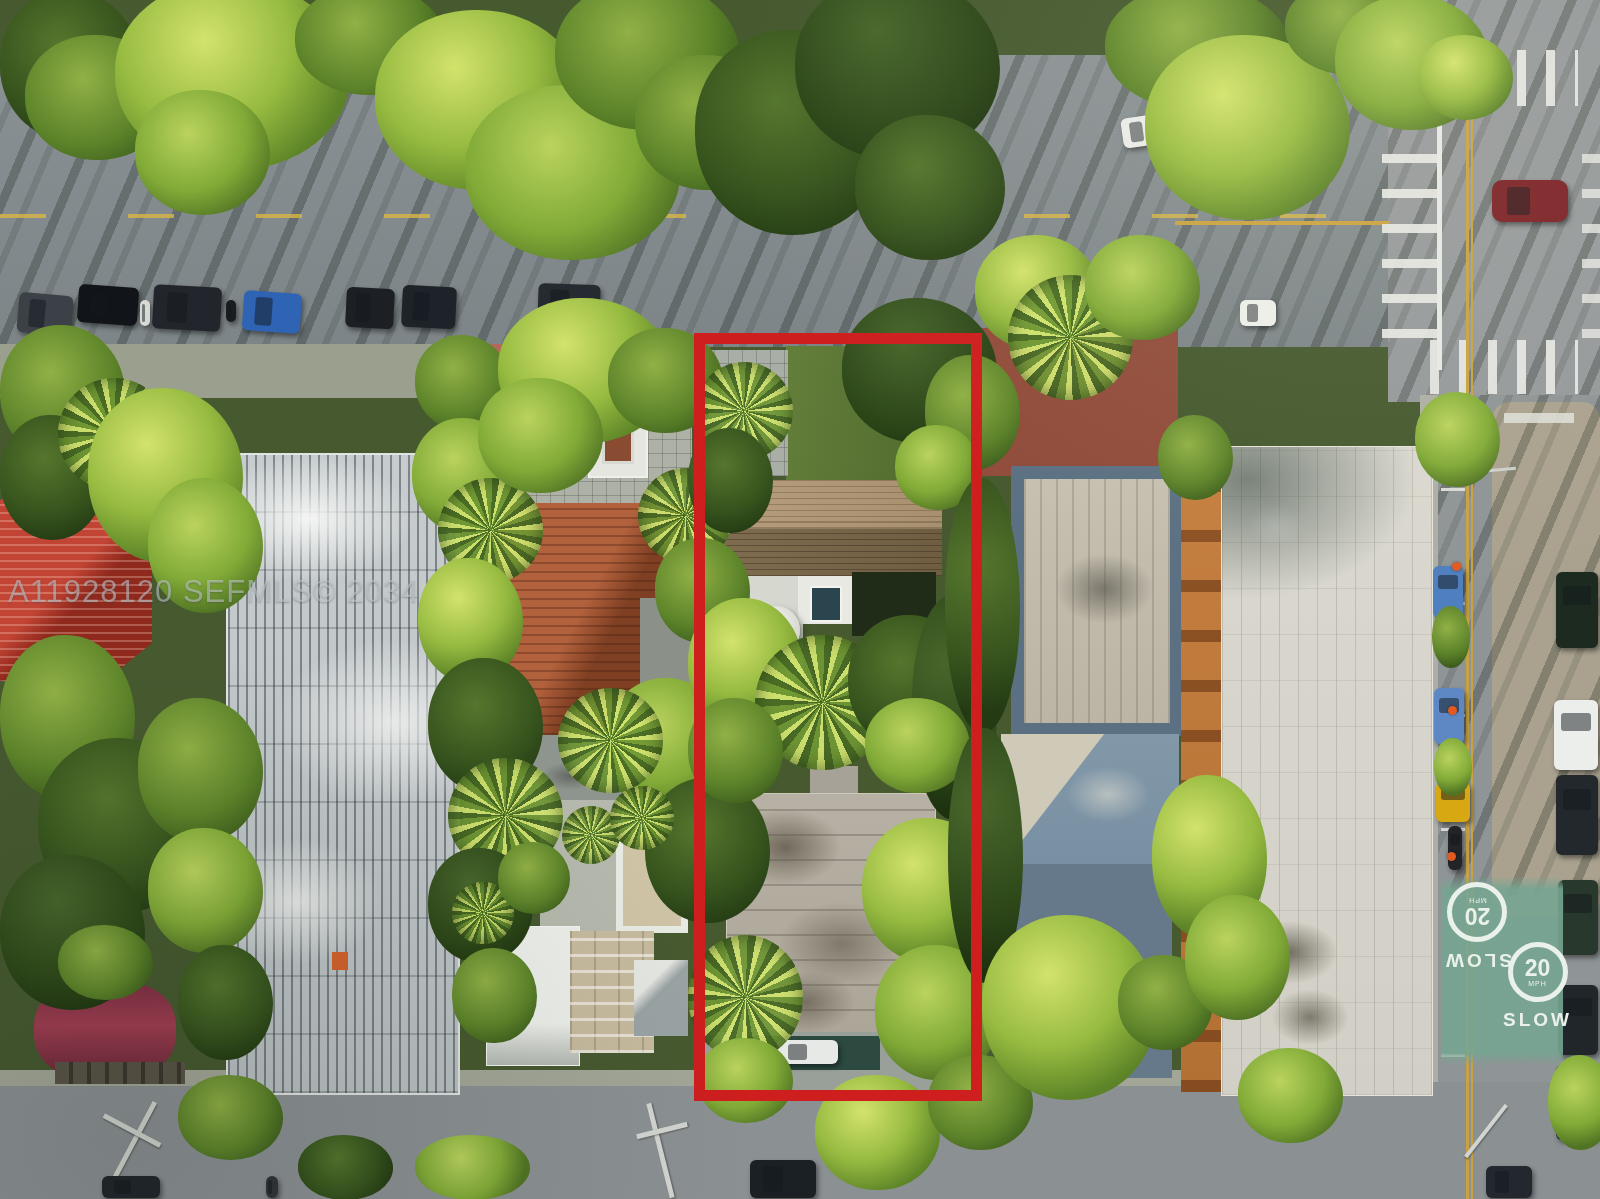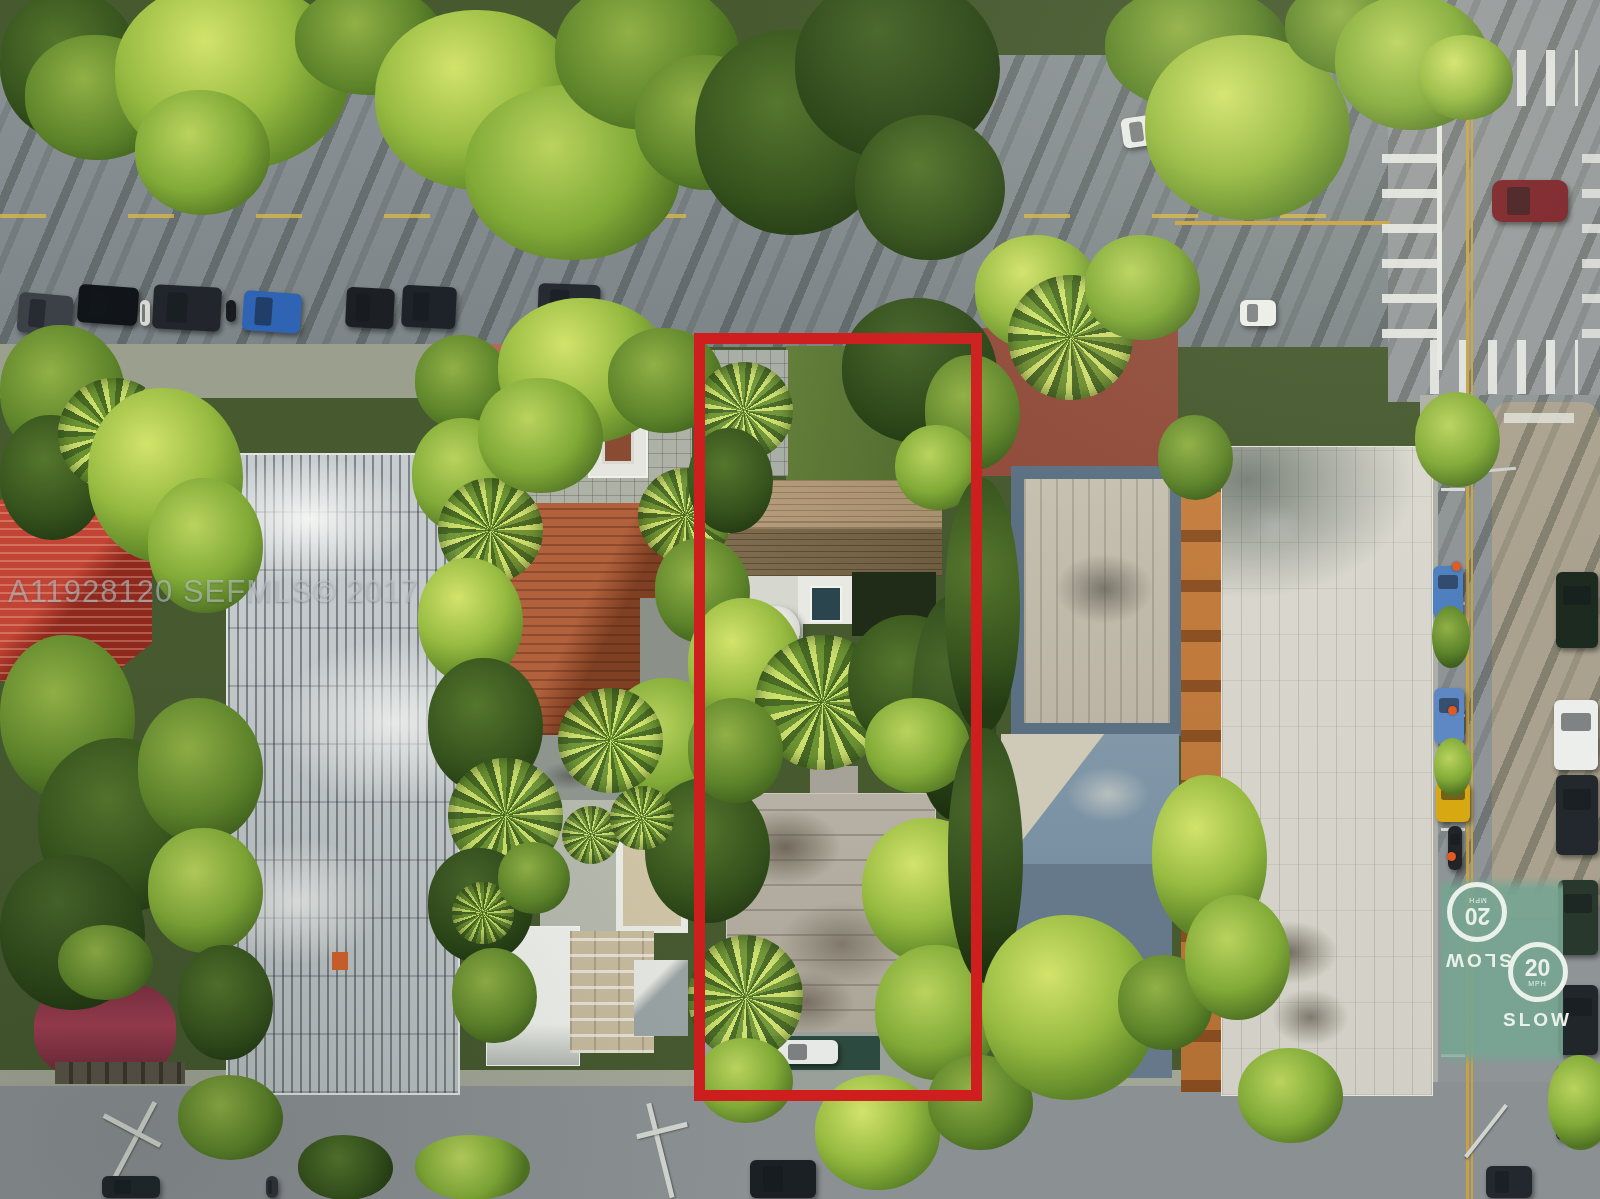--- a/index.html
+++ b/index.html
@@ -330,15 +330,15 @@
   <div class="tree t-mid" style="left:1432px;top:606px;width:38px;height:62px;"></div>
   <div class="tree t-bright2" style="left:1434px;top:738px;width:38px;height:58px;"></div>
   <div class="tree t-bright2" style="left:1548px;top:1055px;width:65px;height:95px;"></div>
   <div class="tree t-bright2" style="left:1238px;top:1048px;width:105px;height:95px;"></div>
   <div class="tree t-mid" style="left:178px;top:1075px;width:105px;height:85px;"></div>
   <div class="tree t-dark" style="left:298px;top:1135px;width:95px;height:65px;"></div>
   <div class="tree t-bright2" style="left:415px;top:1135px;width:115px;height:65px;"></div>
 
   <div class="abs light" style="left:0;top:0;width:1600px;height:1199px;"></div>
   <div class="abs" id="outline" style="left:694px;top:333px;width:288px;height:768px;"></div>
-  <div class="abs" id="watermark" style="left:8px;top:574px;">A11928120 SEFMLS© 2017</div>
+  <div class="abs" id="watermark" style="left:8px;top:574px;">A11928120 SEFMLS© 2034</div>
 
 </div>
 
 </body></html>

